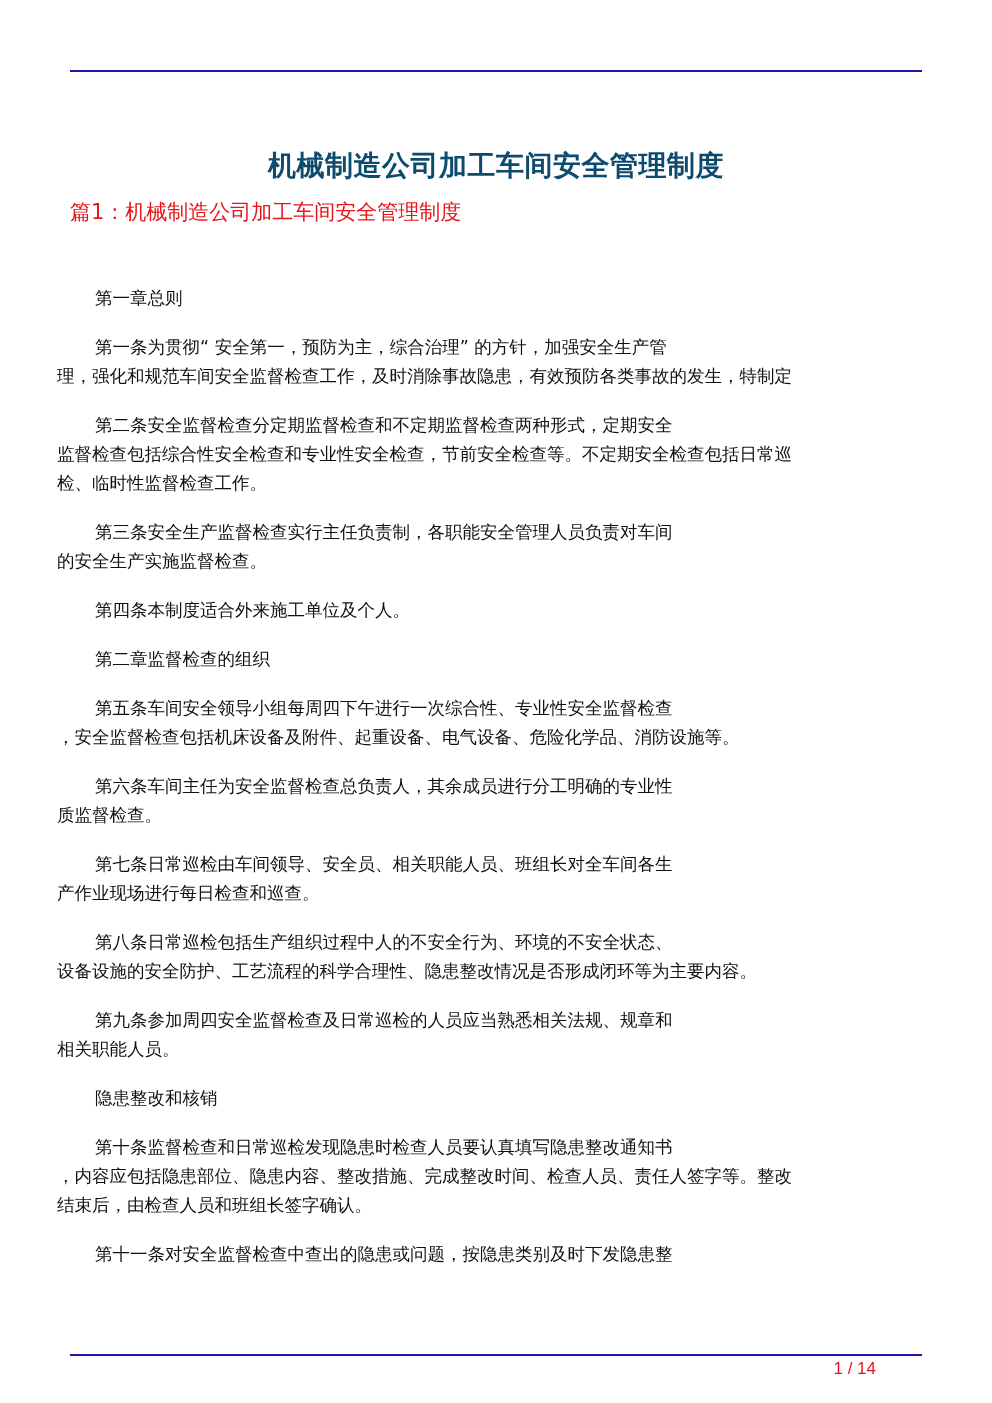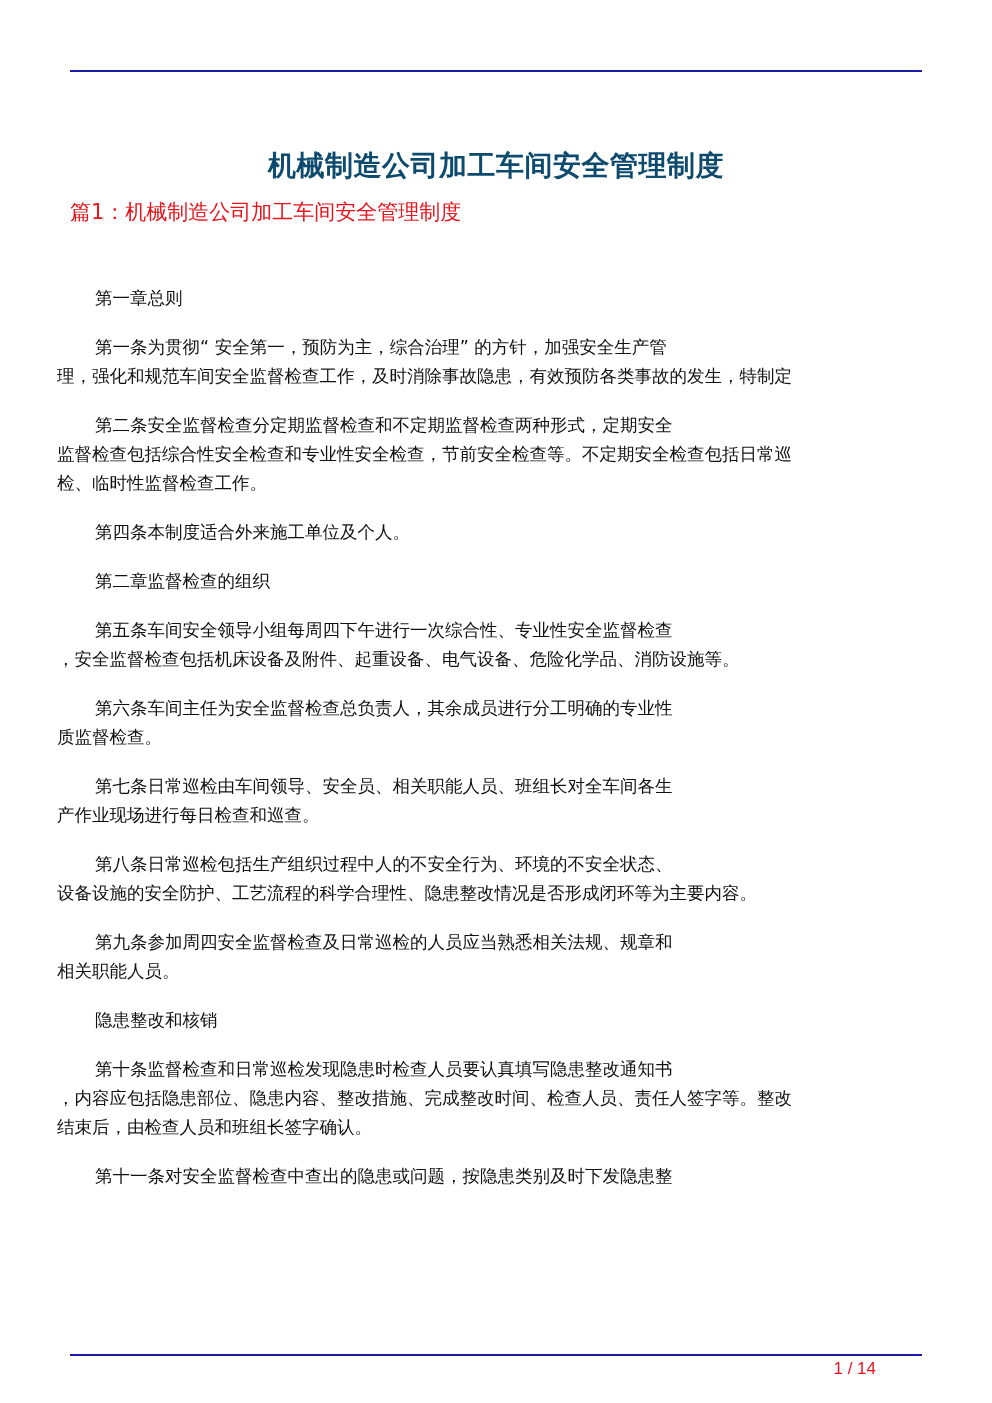--- a/index.html
+++ b/index.html
@@ -97,20 +97,24 @@
   <p class="para">
     <span class="line indent">第一条为贯彻“ 安全第一，预防为主，综合治理” 的方针，加强安全生产管</span>
     <span class="line">理，强化和规范车间安全监督检查工作，及时消除事故隐患，有效预防各类事故的发生，特制定</span>
   </p>
   <p class="para">
     <span class="line indent">第二条安全监督检查分定期监督检查和不定期监督检查两种形式，定期安全</span>
     <span class="line">监督检查包括综合性安全检查和专业性安全检查，节前安全检查等。不定期安全检查包括日常巡</span>
     <span class="line">检、临时性监督检查工作。</span>
   </p>
   <p class="para">
+    <span class="line indent">第三条安全生产监督检查实行主任负责制，各职能安全管理人员负责对车间</span>
+    <span class="line">的安全生产实施监督检查。</span>
+  </p>
+  <p class="para">
     <span class="line indent">第四条本制度适合外来施工单位及个人。</span>
   </p>
   <p class="para">
     <span class="line indent">第二章监督检查的组织</span>
   </p>
   <p class="para">
     <span class="line indent">第五条车间安全领导小组每周四下午进行一次综合性、专业性安全监督检查</span>
     <span class="line">，安全监督检查包括机床设备及附件、起重设备、电气设备、危险化学品、消防设施等。</span>
   </p>
   <p class="para">

